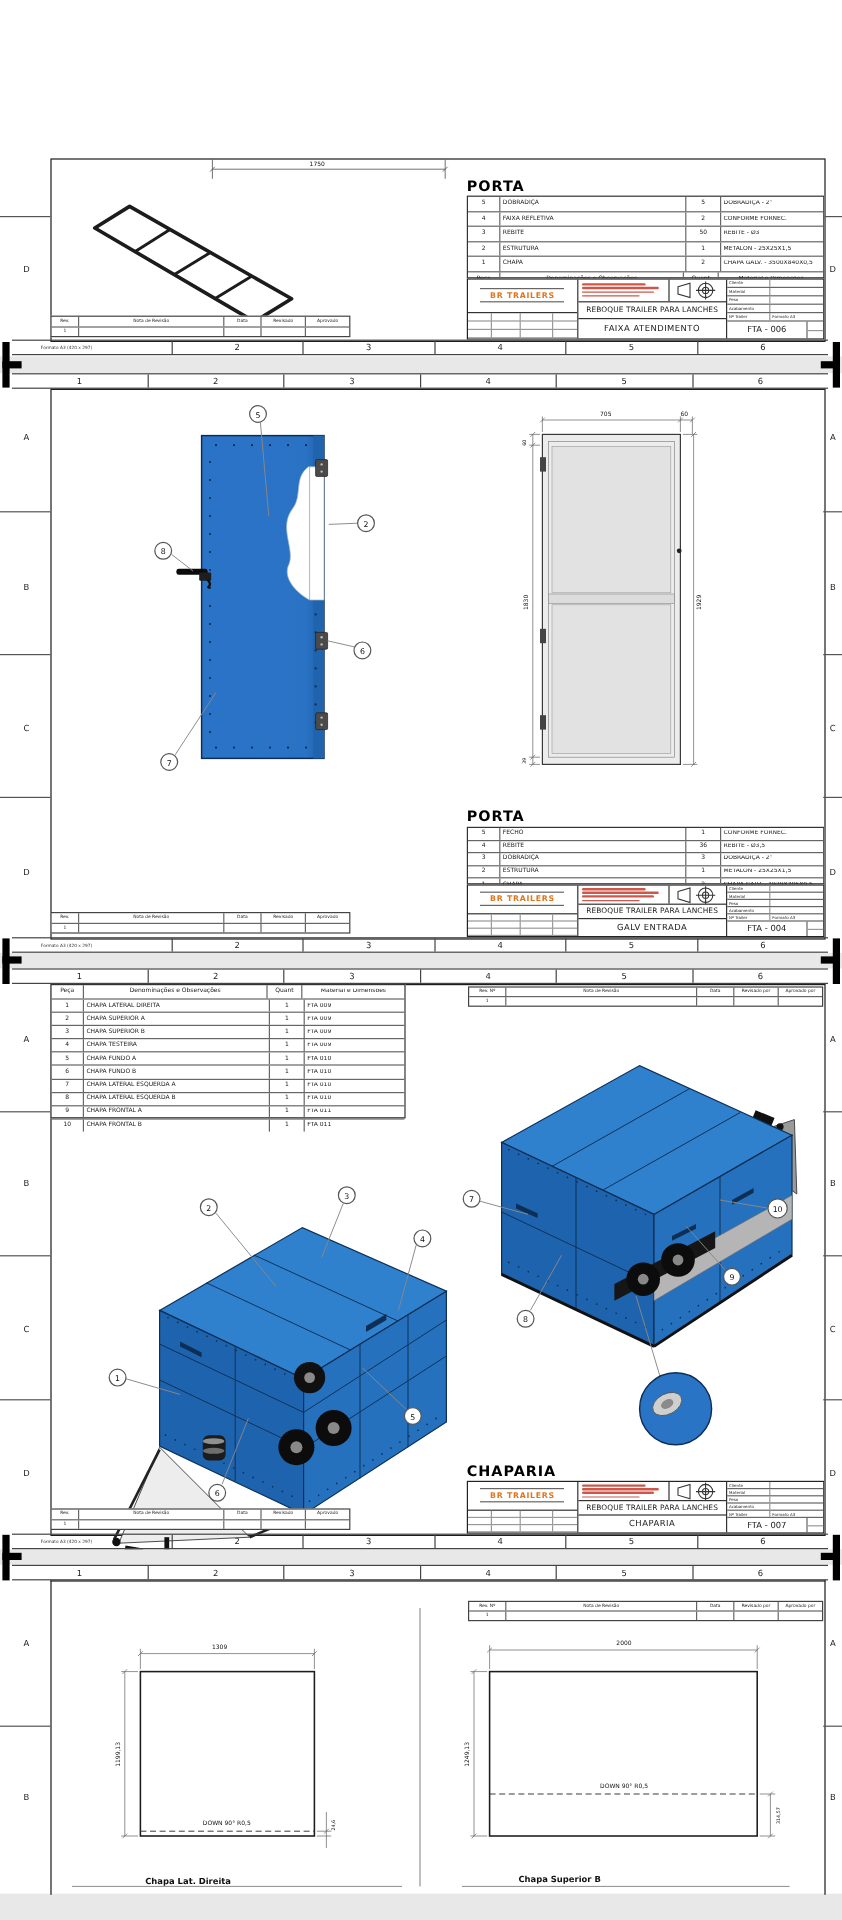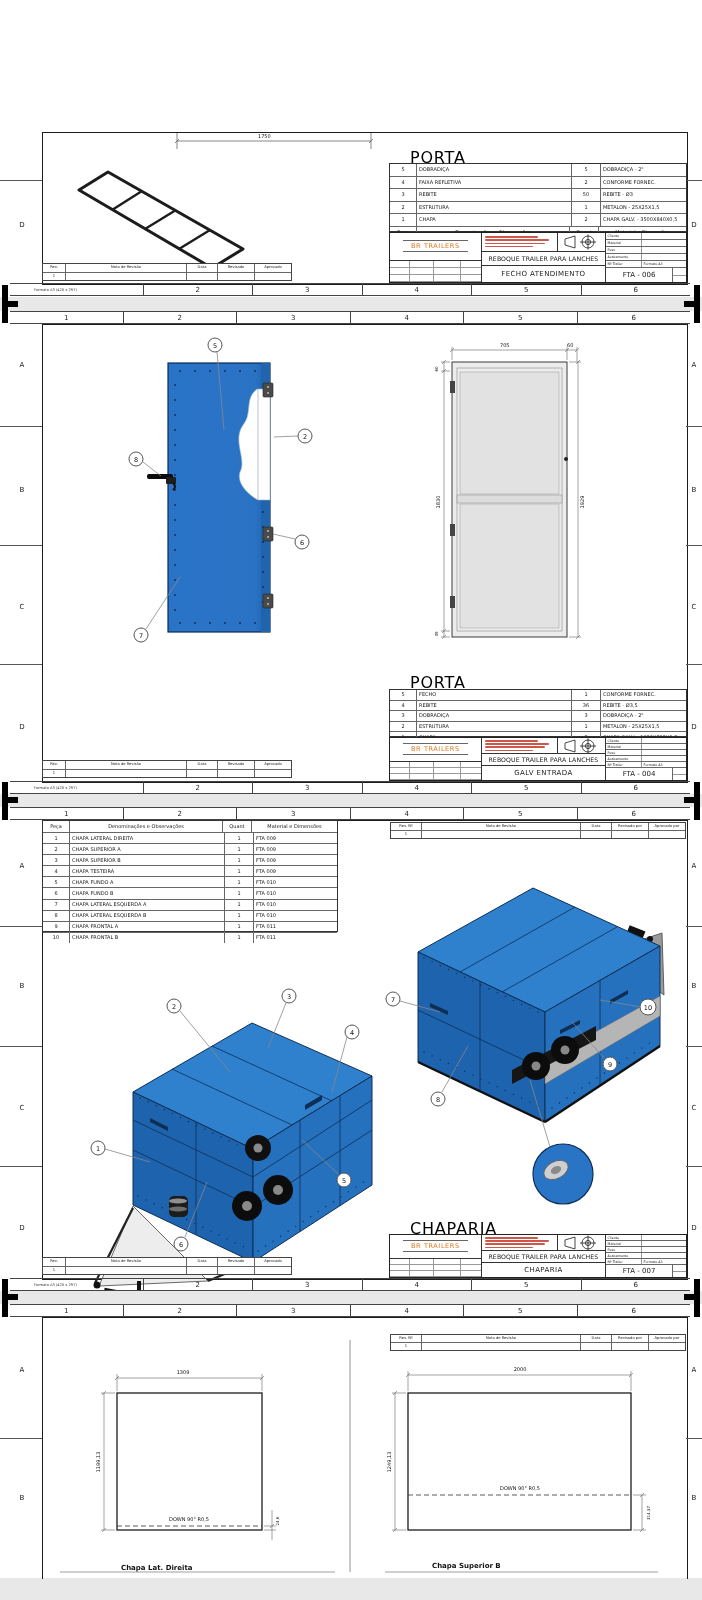--- a/index.html
+++ b/index.html
@@ -30,26 +30,26 @@
   
   .revs{position:absolute;border:1px solid #444;background:#fff;display:flex;flex-direction:column;box-sizing:border-box;}
   .revrow{display:flex;flex:1;font-size:3.7px;color:#222;}
   .revrow.b{border-top:1px solid #666;}
   .rv1{width:22px;border-right:1px solid #666;text-align:center;line-height:7px;}
   .rv2{flex:1;border-right:1px solid #666;text-align:center;line-height:7px;}
   .rv3{width:30px;border-right:1px solid #666;text-align:center;line-height:7px;}
   .rv4{width:36px;border-right:1px solid #666;text-align:center;line-height:7px;}
   .rv5{width:36px;text-align:center;line-height:7px;}
   
-  .heading{position:absolute;font-size:16px;font-weight:normal;letter-spacing:0.8px;color:#000;margin-left:21px;}
+  .heading{position:absolute;font-size:12px;font-weight:bold;letter-spacing:0.8px;color:#000;}
   
   .tb{position:absolute;border:1.2px solid #222;background:#fff;display:flex;box-sizing:border-box;}
   .tbL{width:31%;border-right:1px solid #333;display:flex;flex-direction:column;box-sizing:border-box;}
   .tbLogo{flex:1.25;display:flex;flex-direction:column;align-items:center;justify-content:center;}
-  .brand{color:#e0761c;font-weight:normal;font-size:6.5px;letter-spacing:0.6px;border-top:1px solid #666;border-bottom:1px solid #666;padding:1px 8px;white-space:nowrap;}
+  .brand{color:#e0761c;font-weight:bold;font-size:6.5px;letter-spacing:0.6px;border-top:1px solid #666;border-bottom:1px solid #666;padding:1px 8px;white-space:nowrap;}
   .minigrid{flex:1;border-top:1px solid #333;display:grid;grid-template-columns:22% 26% 30% 22%;grid-auto-rows:1fr;}
   .minigrid i{border-right:1px solid #999;border-bottom:1px solid #999;display:block;}
   .minigrid i:nth-child(4n){border-right:none;}
   .tbM{width:42%;border-right:1px solid #333;display:flex;flex-direction:column;box-sizing:border-box;}
   .tbMtop{flex:1.15;display:flex;min-height:0;}
   .notice{flex:1.45;border-right:1px solid #333;padding:2px 3px;display:flex;flex-direction:column;justify-content:center;gap:1.6px;}
   .notice i{display:block;height:1.6px;background:#c5392b;opacity:.85;border-radius:1px;}
   .notice i:nth-child(1){width:78%;} .notice i:nth-child(2){width:94%;} .notice i:nth-child(3){width:88%;} .notice i:nth-child(4){width:70%;}
   .proj{flex:1;display:flex;align-items:center;justify-content:center;}
   .tbProject{flex:.85;border-top:1px solid #333;display:flex;align-items:center;justify-content:center;font-size:6.2px;white-space:nowrap;letter-spacing:0.1px;}
@@ -202,21 +202,21 @@
           <polygon points="3,5 13,2 13,14 3,11"></polygon>
               <circle cx="26" cy="8" r="6"></circle>
               <circle cx="26" cy="8" r="2.6"></circle>
           <line x1="18" y1="8" x2="34" y2="8"></line>
               <line x1="26" y1="0.5" x2="26" y2="15.5"></line>
             </g>
           </svg>
       </div>
     </div>
     <div class="tbProject">REBOQUE TRAILER PARA LANCHES</div>
-    <div class="tbTitle">FECHO ATENDIMENTO</div>
+    <div class="tbTitle">FAIXA ATENDIMENTO</div>
   </div>
   <div class="tbR">
     <div class="frow">
         <div class="flab">Cliente</div>
         <div class="fval"></div>
       </div>
     <div class="frow">
         <div class="flab">Material</div>
         <div class="fval"></div>
       </div>

